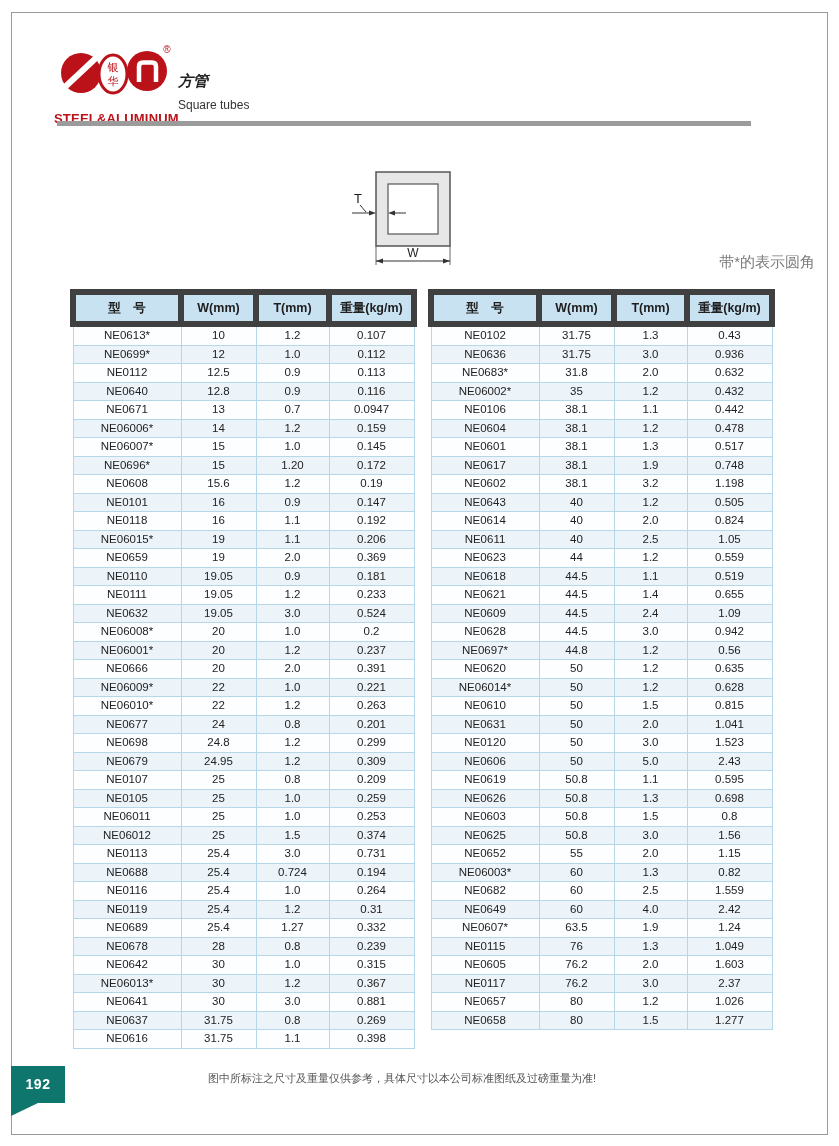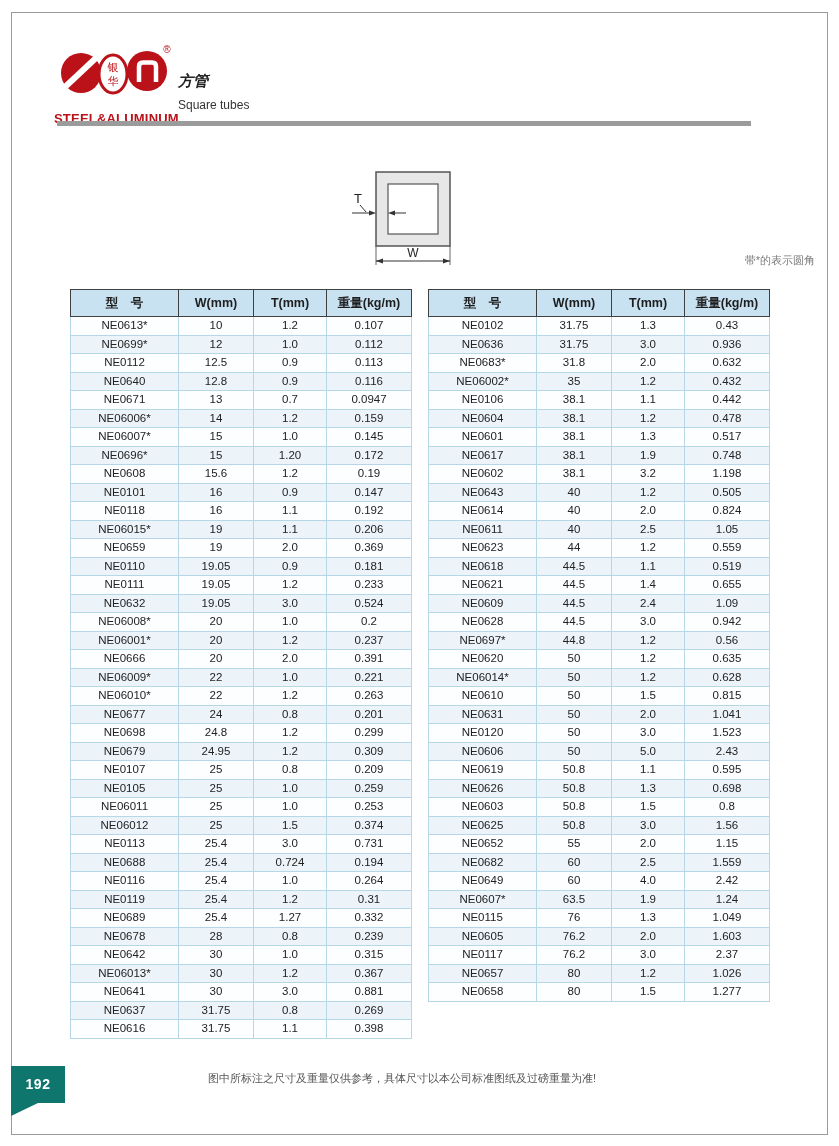--- a/index.html
+++ b/index.html
@@ -21,33 +21,33 @@
   .title-zh { font-size:15px; font-weight:bold; color:#222;font-style:italic; }
   .title-en { font-size:12px; color:#333; margin-top:7px; }
   .header-divider {
     position:absolute; left:57px; top:121px; width:694px; height:5px;
     background:#9b9b9b;
   }
   
   .diagram { position:absolute; left:338px; top:164px; }
   .corner-note {
     position:absolute; left:650px; top:253px; width:165px; text-align:right;
-    font-size:11px; color:#7a7a7a;
+    font-size:15px; color:#7a7a7a;
   }
   
   table.spec-table {
     position:absolute; top:289px; width:341px;
     border-collapse:collapse; table-layout:fixed;
     border:1px solid #86b4ce;
   }
   table.spec-table.left  { left:70px; }
   table.spec-table.right { left:428px; }
   .spec-table th {
     height:26px; background:#c8e2f2; font-size:12.5px; font-weight:bold;
-    color:#1e1e1e; border:1px solid #404040; padding:0;
+    color:#1e1e1e; border:6px solid #404040; padding:0;
   }
   .spec-table td {
     height:17.5px; font-size:11.5px; color:#222; text-align:center;
     border:1px solid #b6d7e8; padding:0; line-height:17.5px; background:#fdfeff;
   }
   .spec-table tbody tr:nth-child(even) td { background:#ecf4fa; }
   
   .page-tab {
     position:absolute; left:11px; top:1066px; width:54px; height:50px;
     background:#0f766e;
@@ -546,20 +546,26 @@
         <td>3.0</td>
         <td>1.56</td>
       </tr>
       <tr>
         <td>NE0652</td>
         <td>55</td>
         <td>2.0</td>
         <td>1.15</td>
       </tr>
       <tr>
+        <td>NE06003*</td>
+        <td>60</td>
+        <td>1.3</td>
+        <td>0.82</td>
+      </tr>
+      <tr>
         <td>NE0682</td>
         <td>60</td>
         <td>2.5</td>
         <td>1.559</td>
       </tr>
       <tr>
         <td>NE0649</td>
         <td>60</td>
         <td>4.0</td>
         <td>2.42</td>

